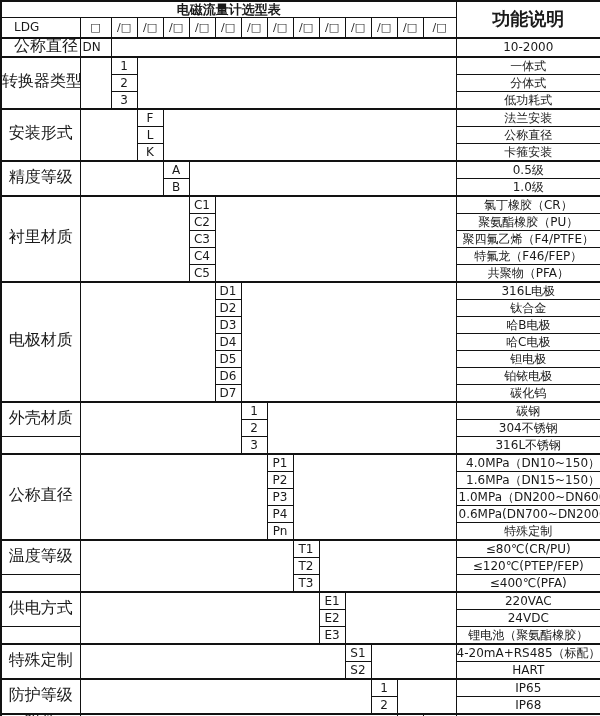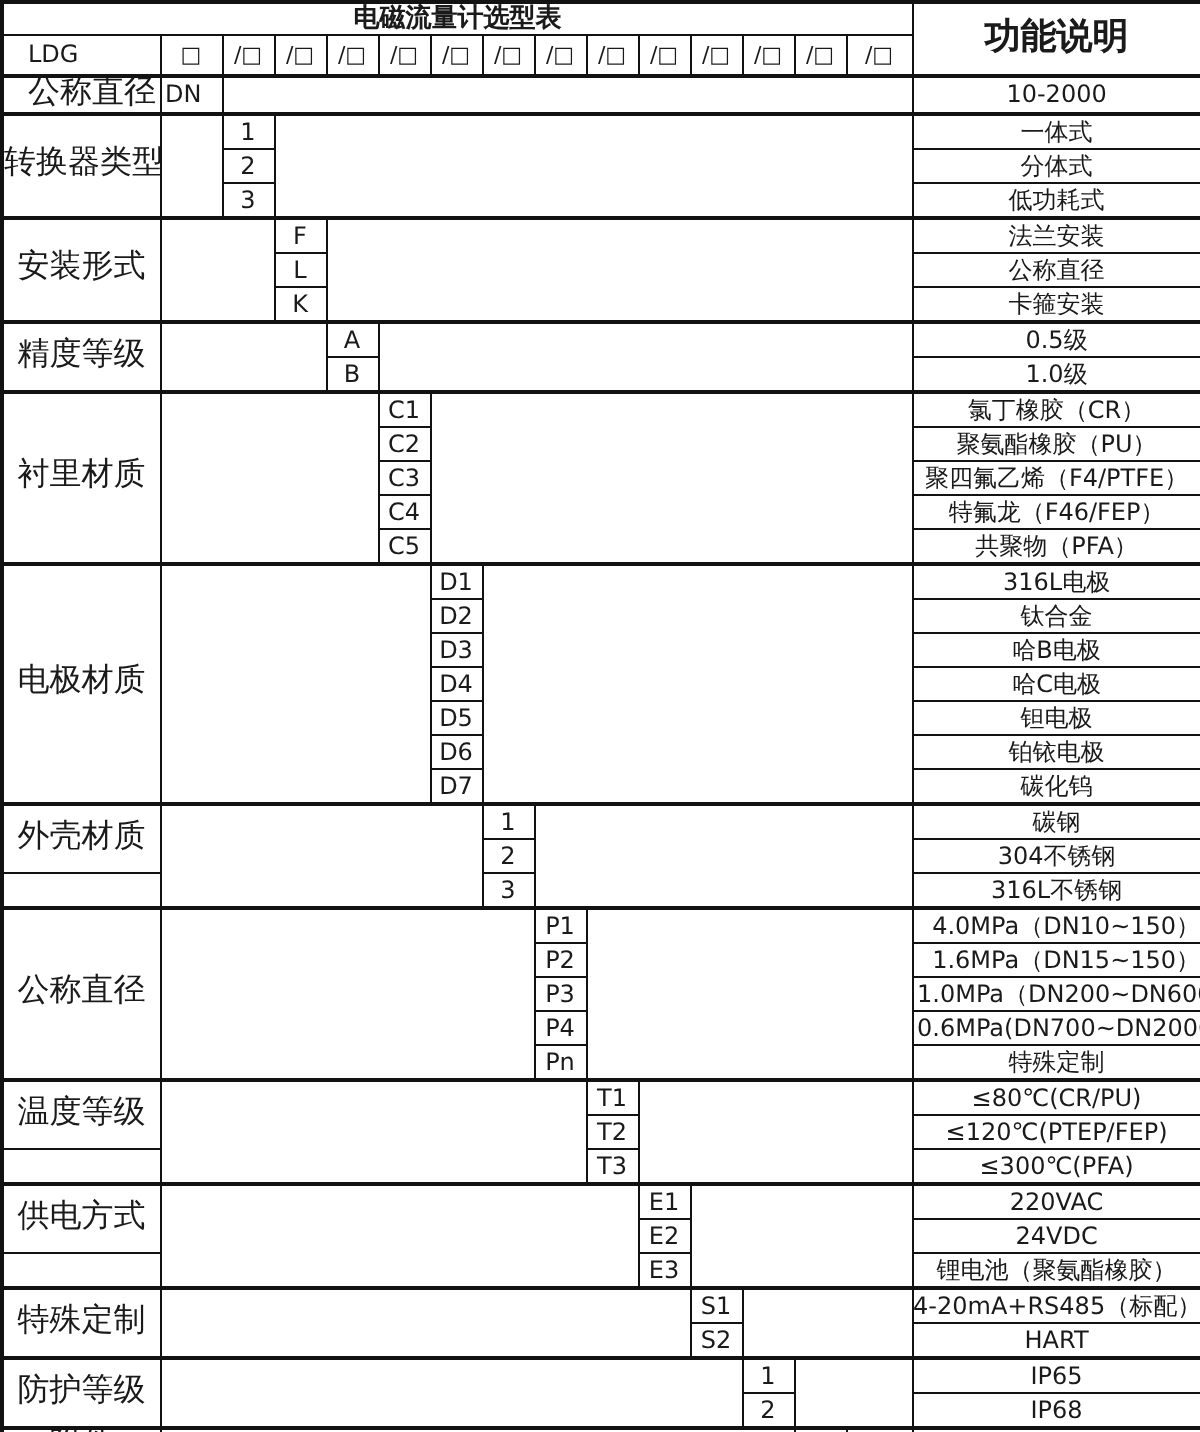--- a/index.html
+++ b/index.html
@@ -223,21 +223,21 @@
   <td rowspan="3" colspan="5"></td>
   <td>≤80℃(CR/PU)</td>
 </tr>
 <tr>
   <td>T2</td>
   <td>≤120℃(PTEP/FEP)</td>
 </tr>
 <tr>
   <td></td>
   <td>T3</td>
-  <td>≤300℃(PFA)</td>
+  <td>≤400℃(PFA)</td>
 </tr>
 
 <tr class="sec">
   <td class="cat" rowspan="2">供电方式</td>
   <td rowspan="3" colspan="9"></td>
   <td>E1</td>
   <td rowspan="3" colspan="4"></td>
   <td>220VAC</td>
 </tr>
 <tr>

